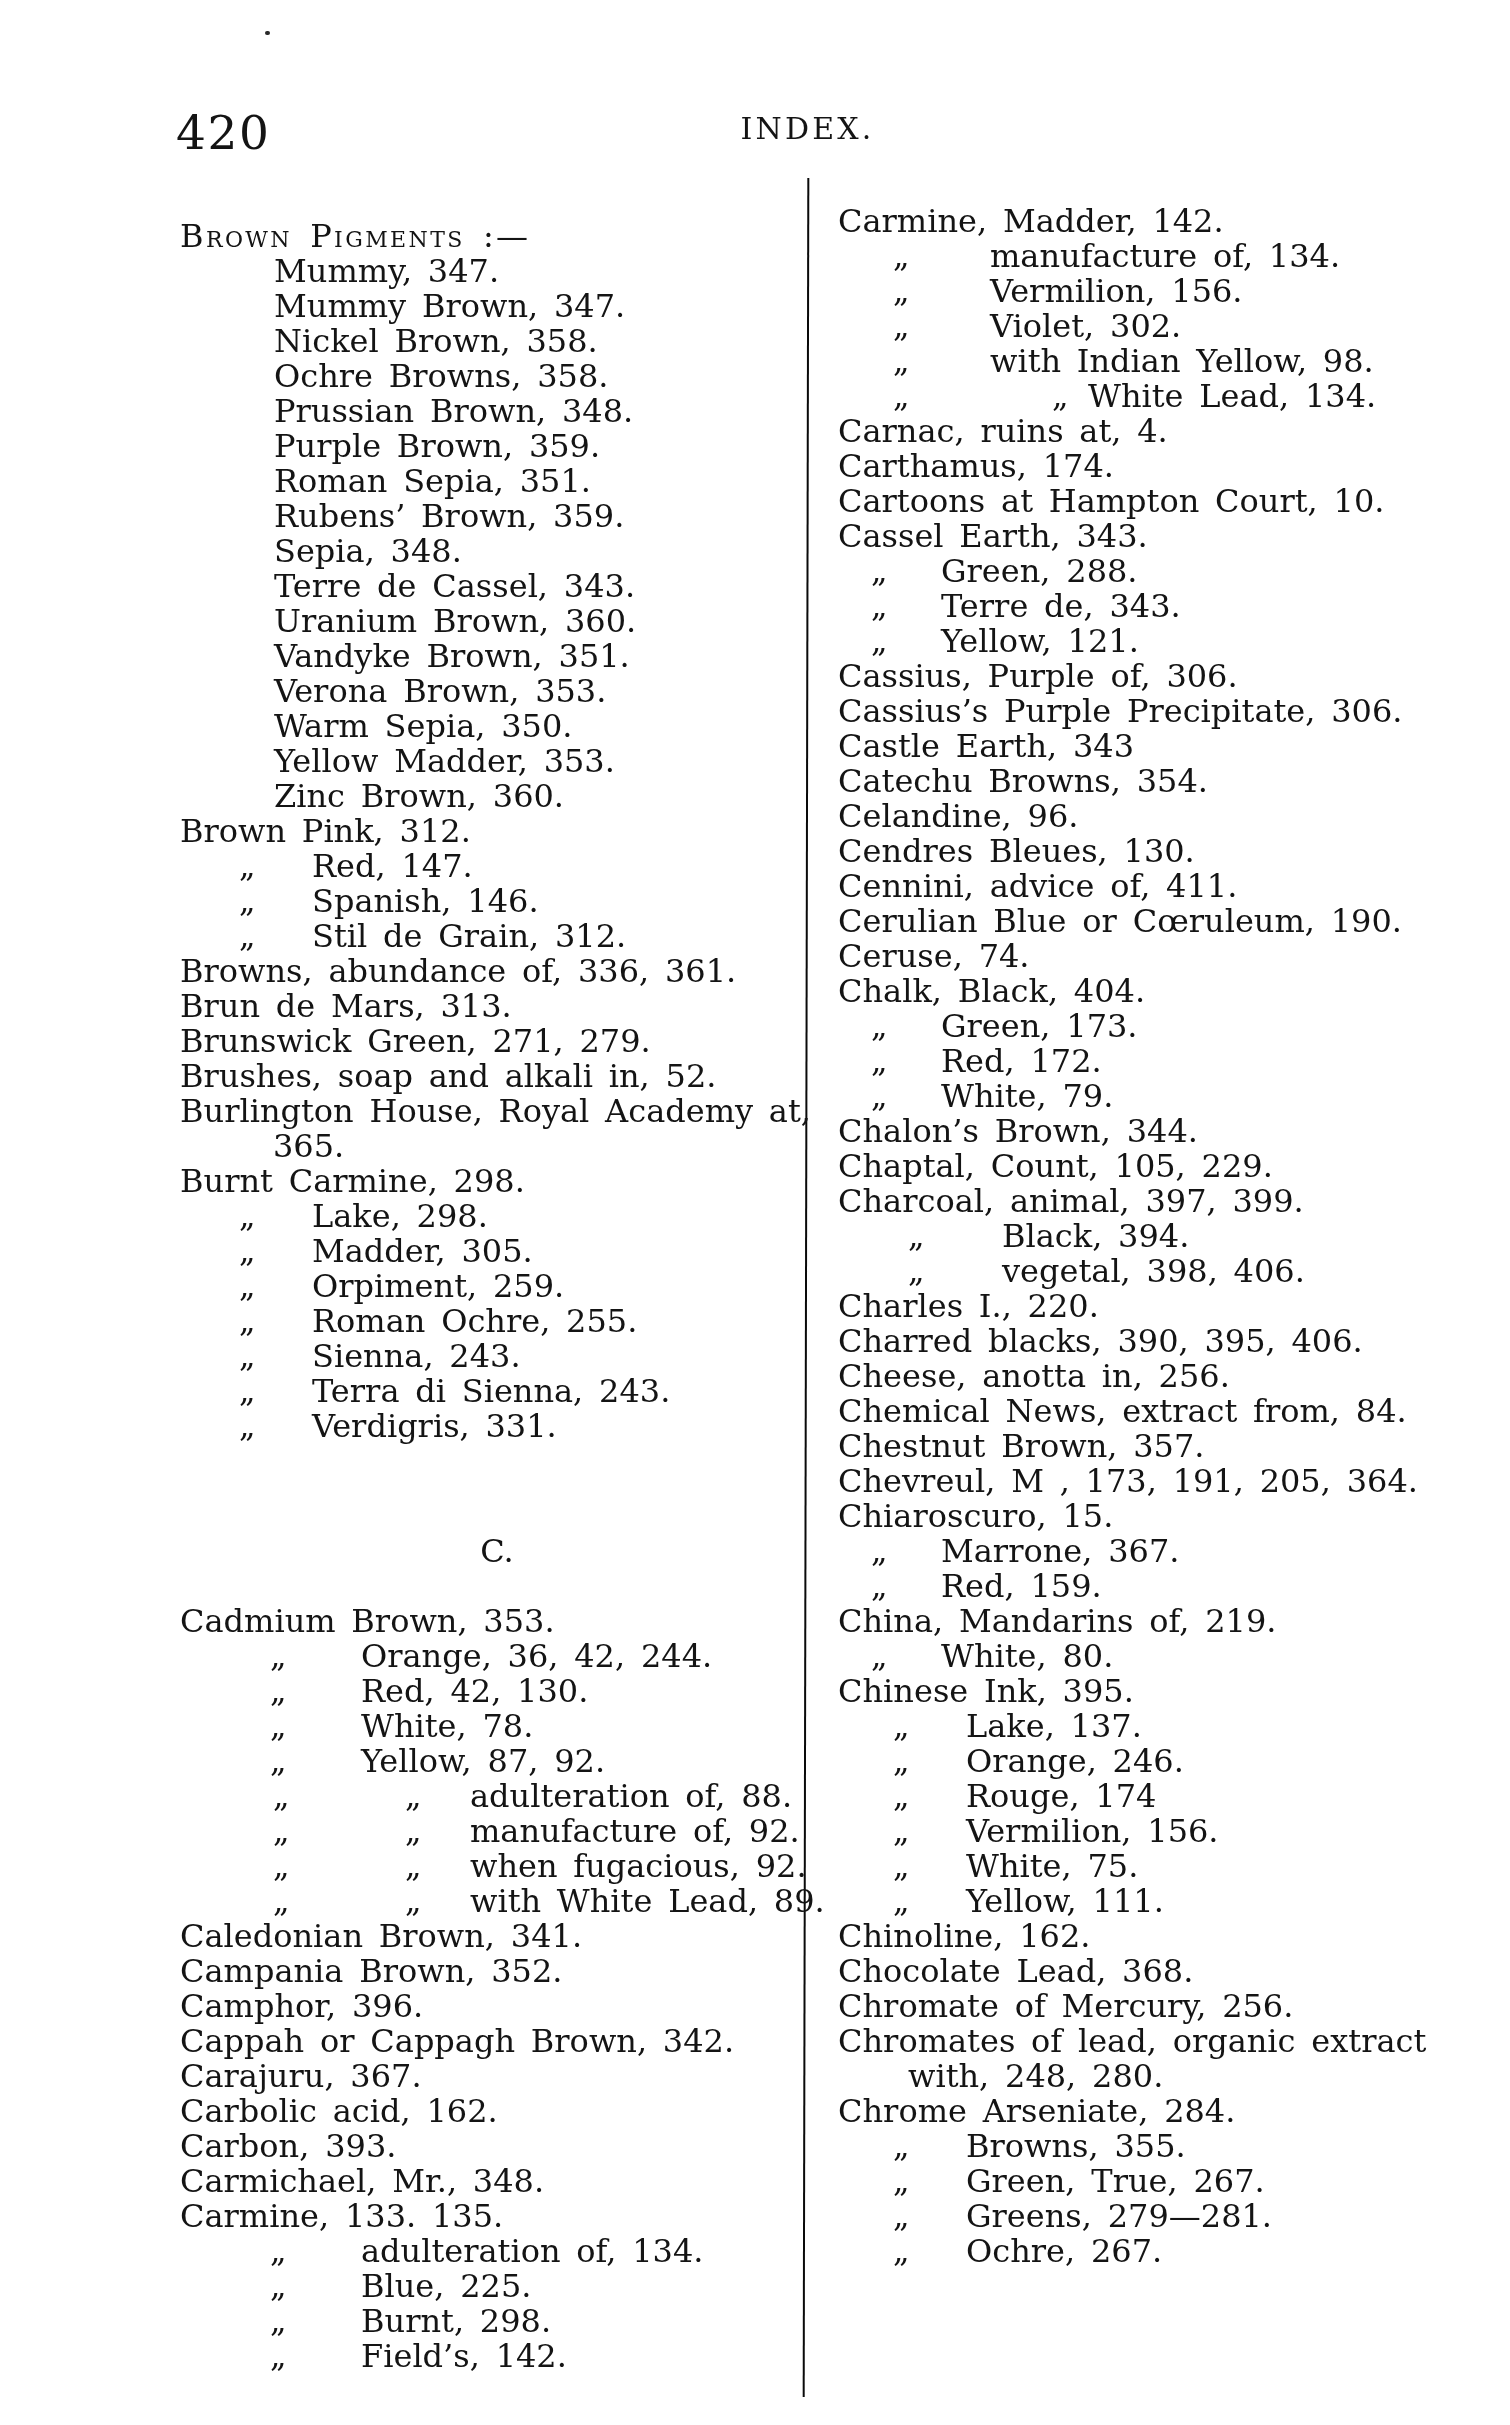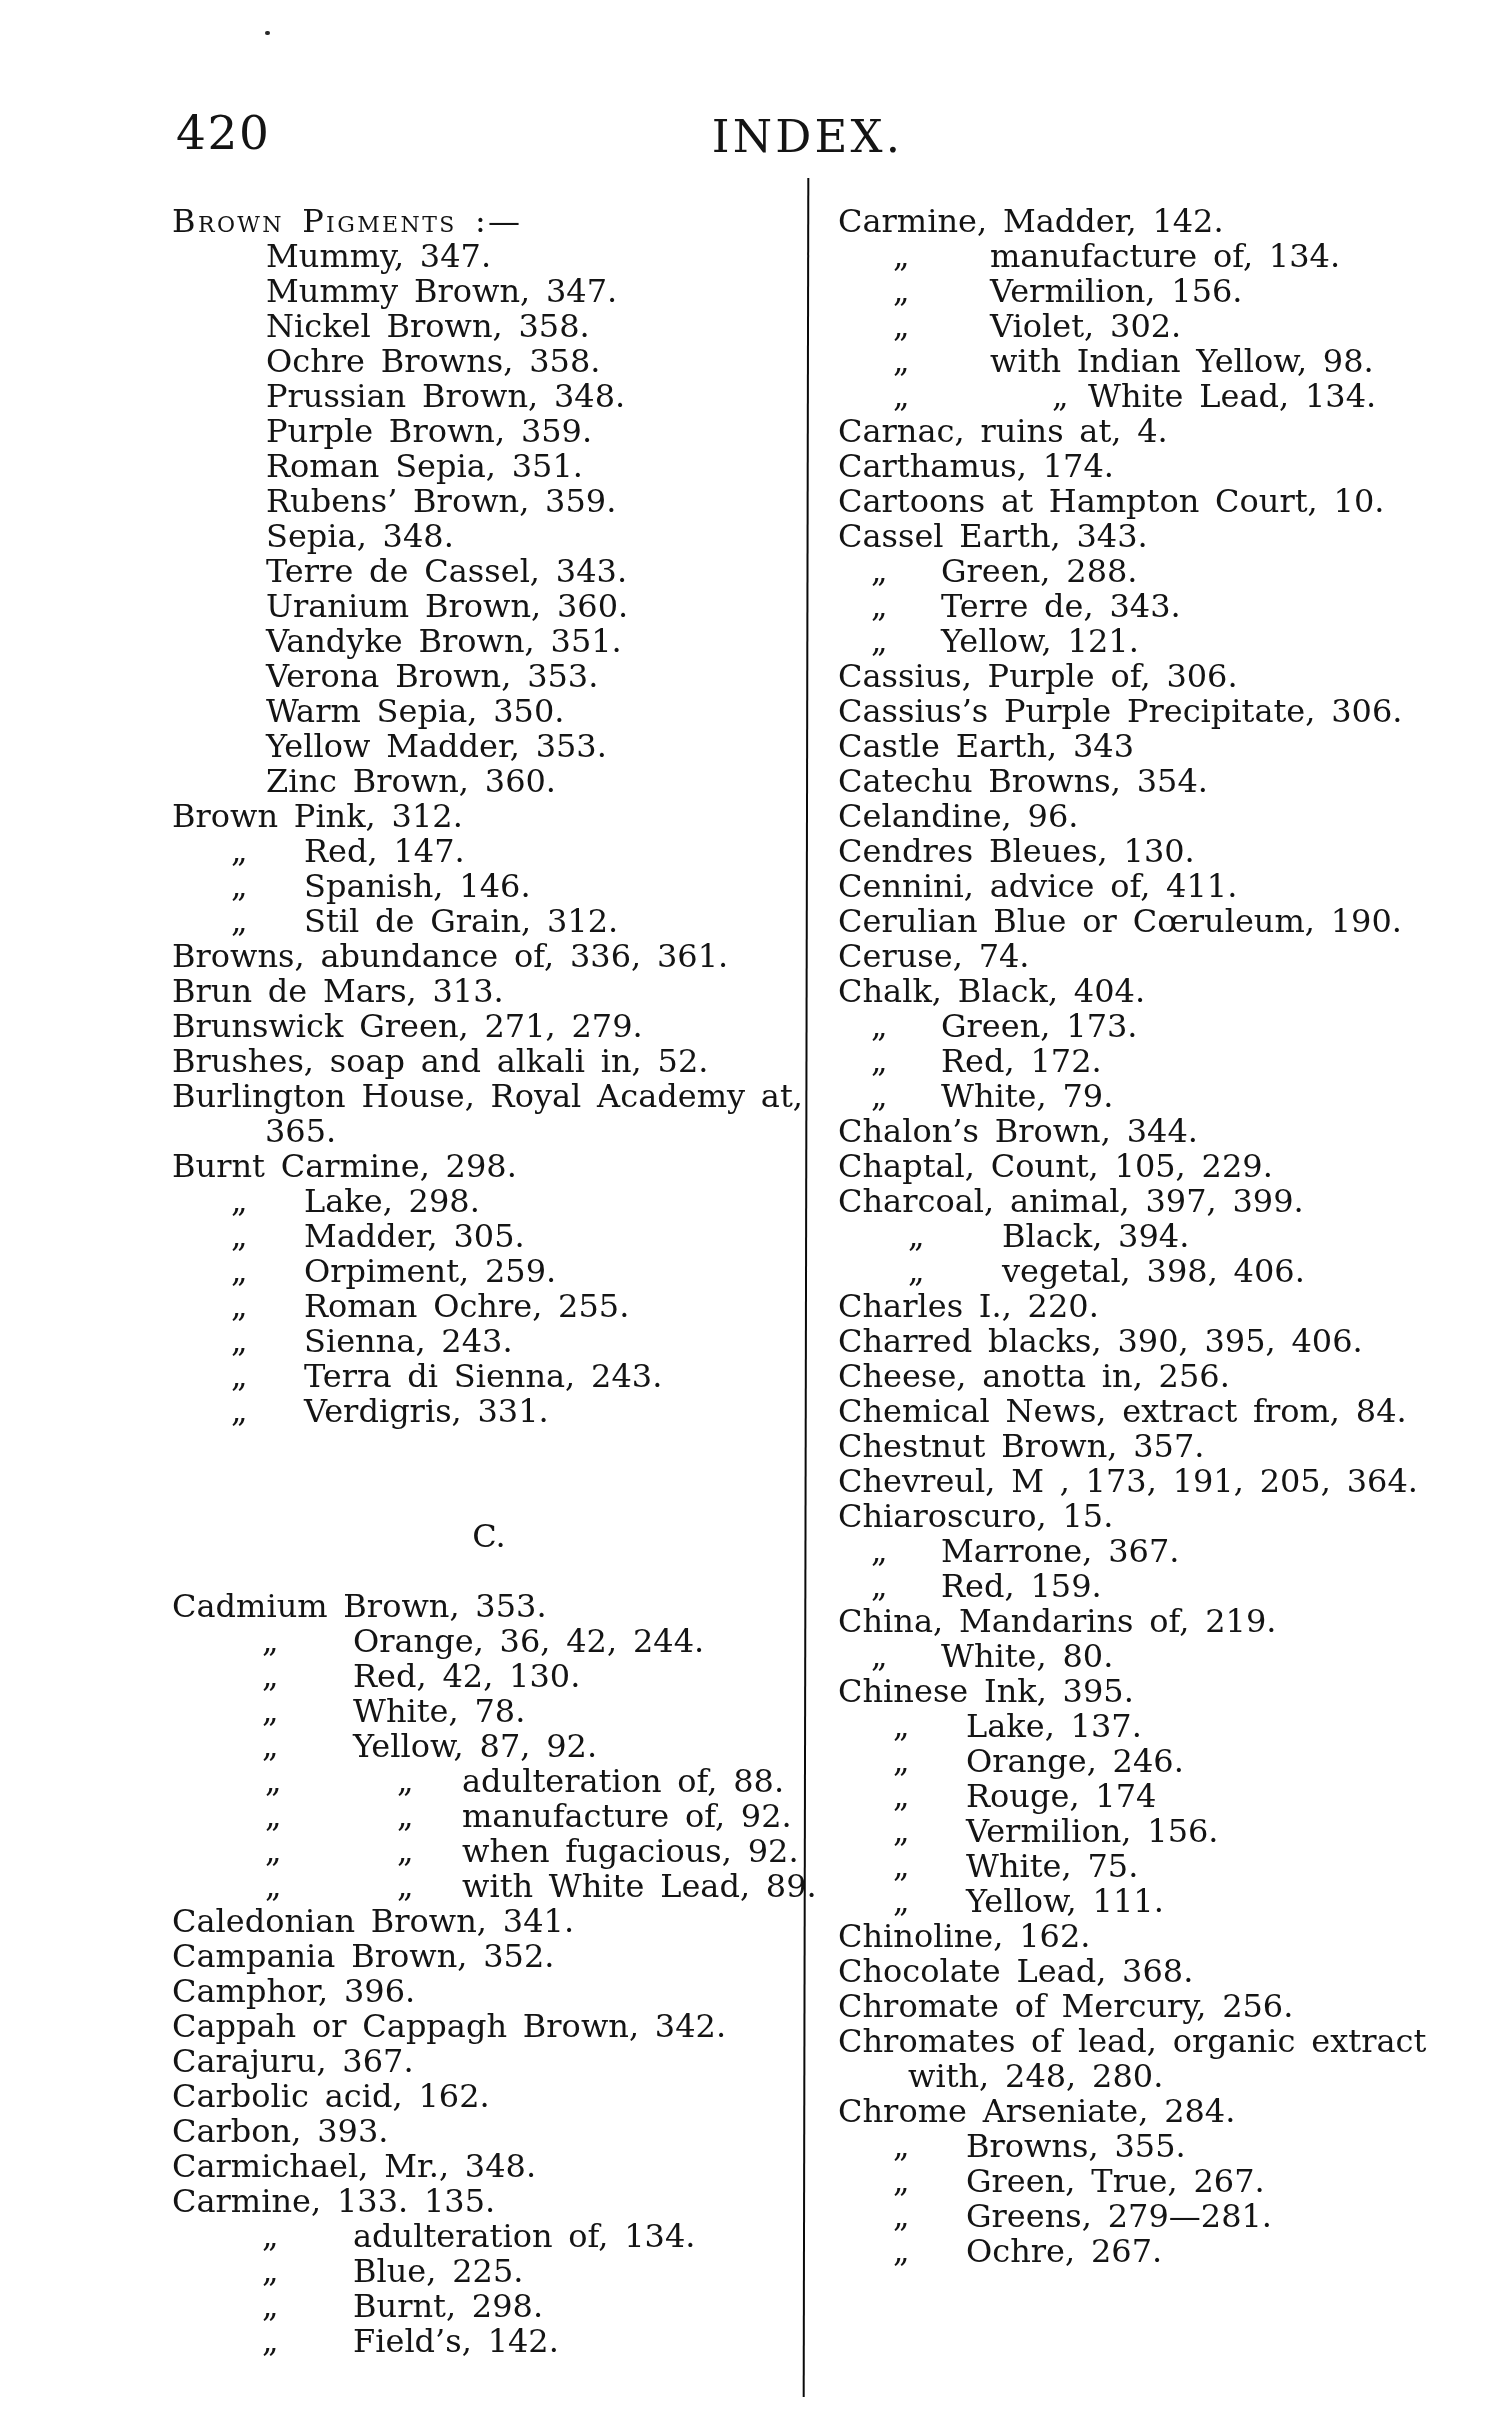--- a/index.html
+++ b/index.html
@@ -11,40 +11,40 @@
     overflow:hidden;
   }
   #page{position:relative;width:1510px;height:2295px;background:#ffffff;}
 
   .pagenum{
     position:absolute;left:176px;top:109px;
     font-size:47px;line-height:1;letter-spacing:1.6px;
   }
   .pagetitle{
     position:absolute;left:671px;top:114px;width:273px;
-    text-align:center;font-size:45px;line-height:1;letter-spacing:3.2px;
+    text-align:center;font-size:30px;line-height:1;letter-spacing:3.2px;
   }
 
   .divider{
     position:absolute;left:805px;top:178px;width:2.4px;height:2219px;
     background:#0a0a0a;transform:rotate(0.12deg);
   }
 
   .speck{
     position:absolute;left:265px;top:30.5px;width:4.8px;height:4.8px;
     background:#2a2a2a;border-radius:50%;
   }
 
   .col{
     position:absolute;top:204px;
     font-size:32px;line-height:35px;
     word-spacing:5.6px;
     white-space:nowrap;
   }
-  .col-left{left:172px;width:634px;}
+  .col-left{left:180px;width:634px;margin-top:15px;}
   .col-right{left:838px;width:654px;}
 
   .line{position:relative;height:35px;}
   .dit{position:absolute;top:0;}
   .txt{display:inline-block;}
 
   
   .v-ghead .txt{font-variant:small-caps;letter-spacing:2.4px;}
 
   

